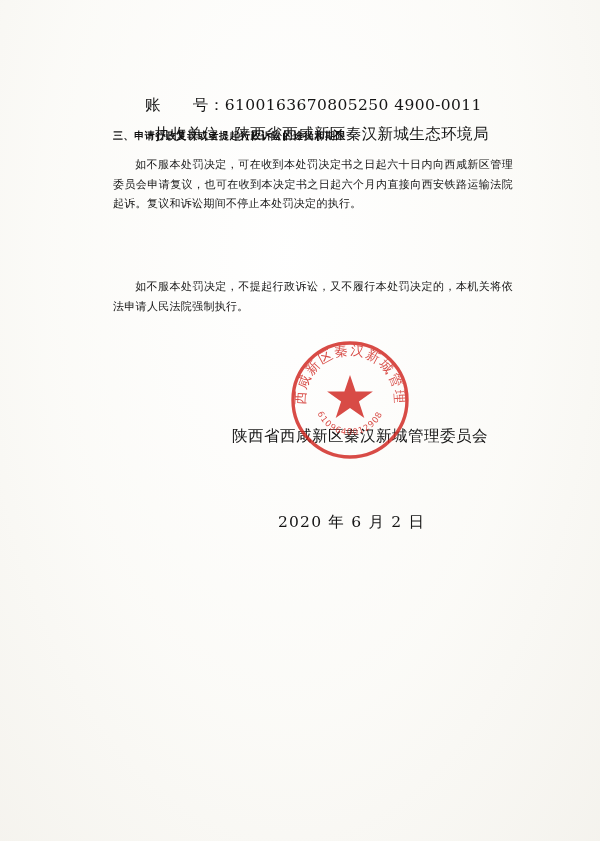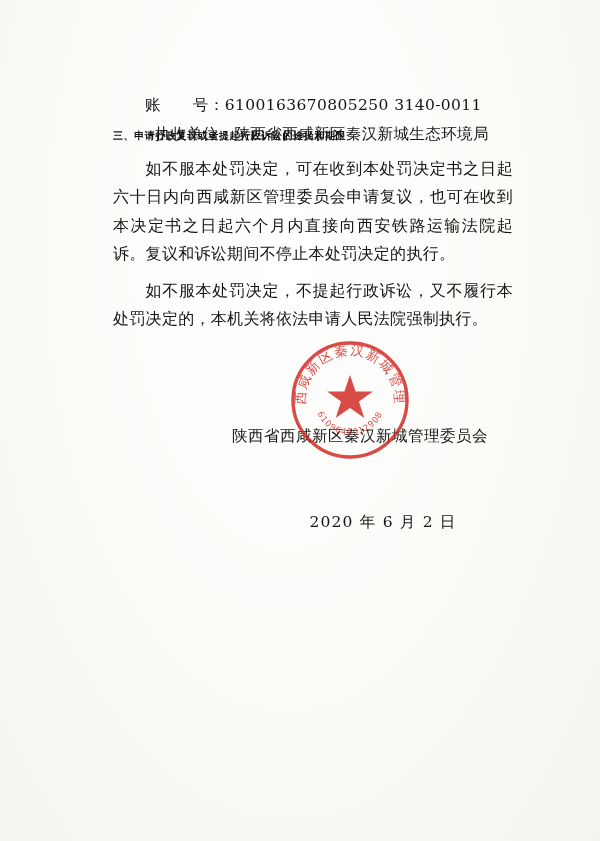--- a/index.html
+++ b/index.html
@@ -63,21 +63,21 @@
     font-weight: bold;
     color: #111;
     letter-spacing: 0.6px;
     white-space: pre;
     line-height: 1.6;
   }
   .para {
     position: absolute;
     left: 113px;
     width: 400px;
-    font-size: 16px;
+    font-size: 11px;
     line-height: 1.78;
     color: #141414;
     text-align: justify;
     text-justify: inter-ideograph;
     letter-spacing: 0.3px;
   }
   .para-1 { top: 155px; }
   .para-2 { top: 277px; }
   .indent { display: inline-block; width: 2em; }
 
@@ -89,21 +89,20 @@
     line-height: 1.85;
     color: #141414;
     letter-spacing: 0.5px;
     white-space: pre;
   }
   .sign-org { display: block; }
   .sign-date {
     display: block;
     padding-left: 46px;
     letter-spacing: 1.2px;
-    text-align: center;
   }
 
   
   .seal {
     position: absolute;
     left: 289px;
     top: 339px;
     width: 122px;
     height: 122px;
     pointer-events: none;
@@ -112,21 +111,21 @@
   .seal svg { display: block; }
 </style>
 </head>
 <body>
 
 <div id="page">
 
   <div class="doc-body">
 
     <div class="line acct-row">
-      <span class="label">账      号：</span><span>6100163670805250 3140-0011</span>
+      <span class="label">账      号：</span><span>6100163670805250 4900-0011</span>
     </div>
 
     <div class="line payee-row">
       <span class="label">执收单位：</span><span>陕西省西咸新区秦汉新城生态环境局</span>
     </div>
 
     <div class="section-heading">三、申请行政复议或者提起行政诉讼的途径和期限</div>
 
     <div class="para para-1"><span class="indent"></span><span>如不服本处罚决定，可在收到本处罚决定书之日起六十日内向西咸新区管理委员会申请复议，也可在收到本决定书之日起六个月内直接向西安铁路运输法院起诉。复议和诉讼期间不停止本处罚决定的执行。</span></div>
 

